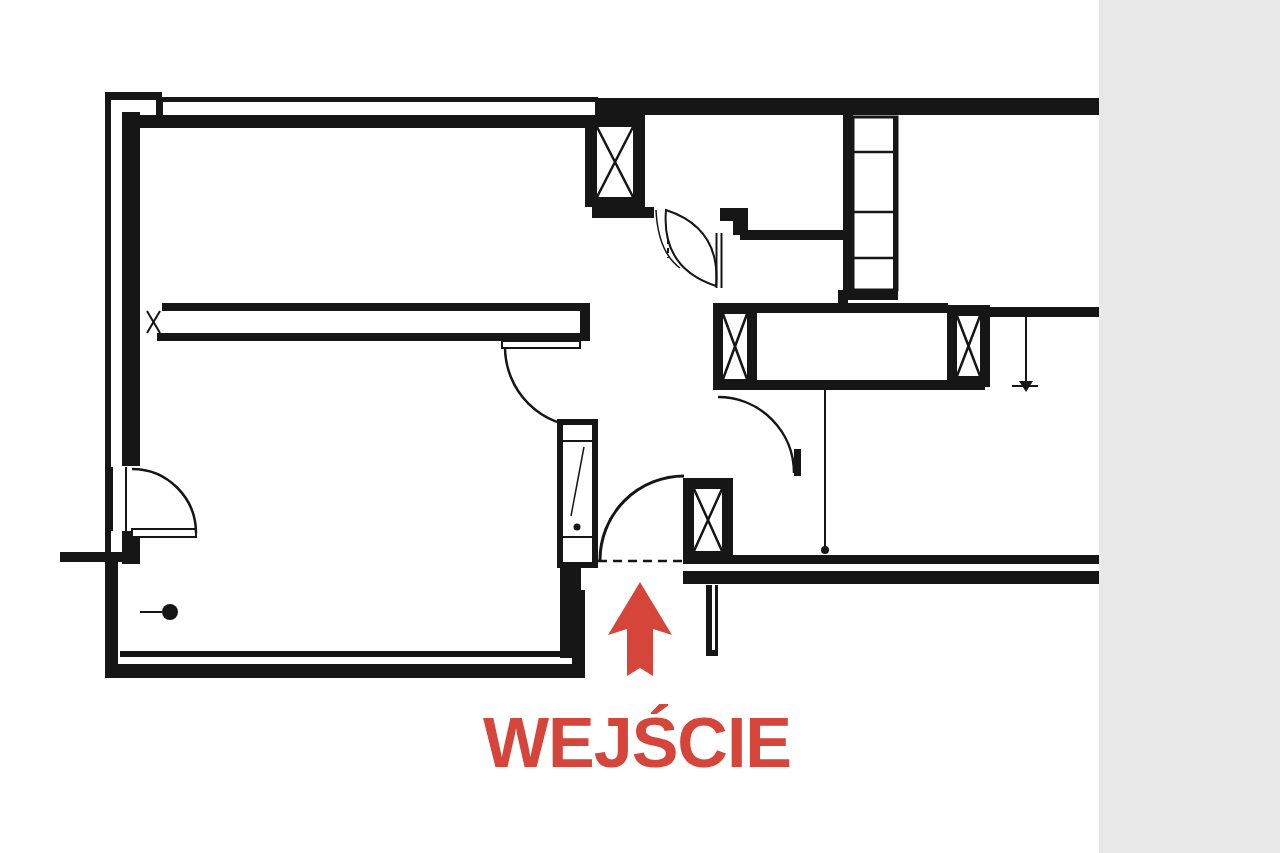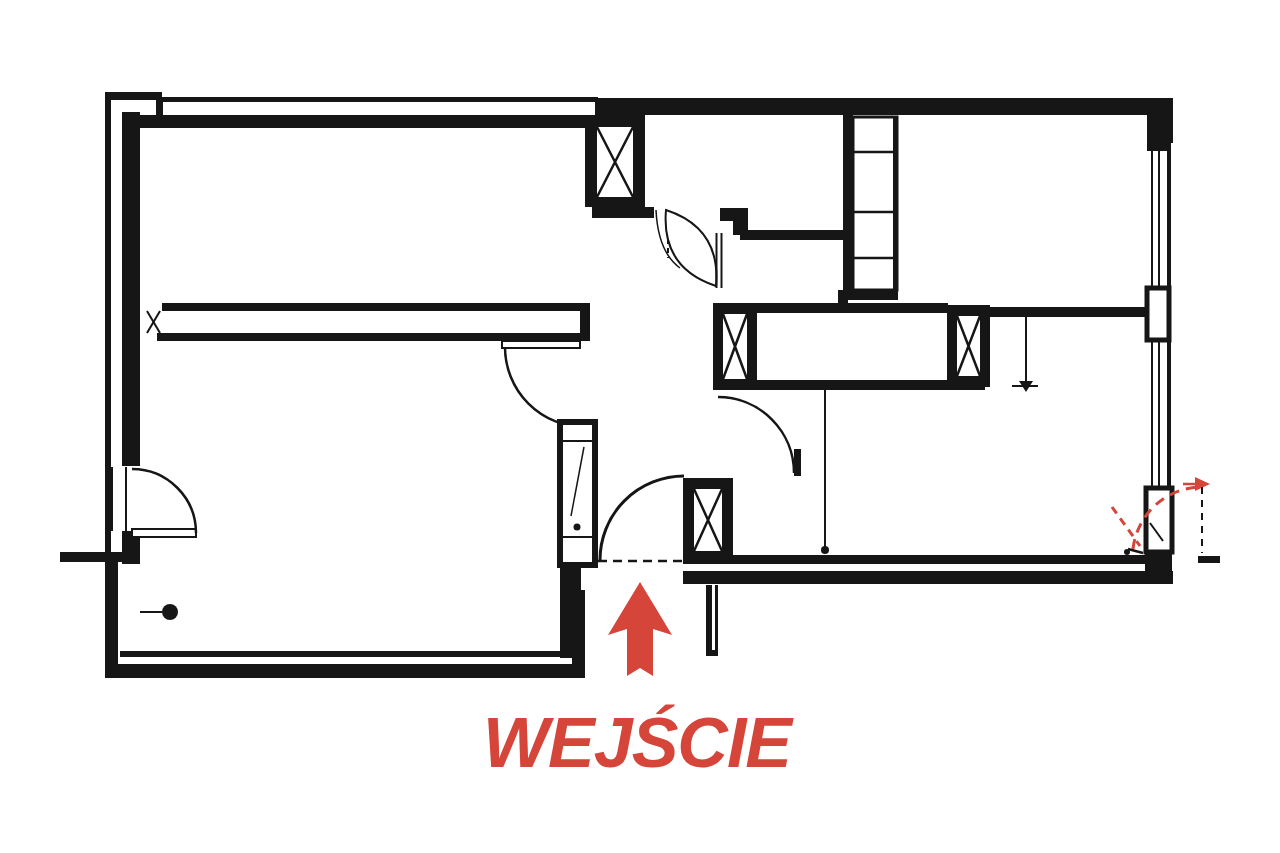--- a/index.html
+++ b/index.html
@@ -2,22 +2,22 @@
 <html style="--accent: #d6453a; --line: #161616; --background: #ffffff;"><head>
 <meta charset="utf-8">
 <style>
   :root{
     --accent:#d6453a;
     --line:#161616;
     --background:#ffffff;
   }
   html,body{margin:0;padding:0;background:#e8e8e8;}
   .stage{
-    position:relative;width:1280px;height:853px;background:var(--background);
-    overflow:hidden;font-family:"Liberation Sans",sans-serif;font-style:italic;
+    position:relative;width:1099px;height:853px;background:var(--background);
+    overflow:hidden;font-family:"Liberation Sans",sans-serif;
   }
   .plan-svg{position:absolute;left:0;top:0;}
   .wall{fill:var(--line);}
   .thinline{fill:var(--line);}
   .whitebox{fill:#ffffff;stroke:var(--line);}
   .xline{stroke:var(--line);stroke-width:2.5;fill:none;}
   .arc{stroke:var(--line);fill:none;}
   .leaf{fill:#ffffff;stroke:var(--line);stroke-width:2;}
   .thin{stroke:var(--line);fill:none;}
   .red{stroke:var(--accent);fill:none;}

